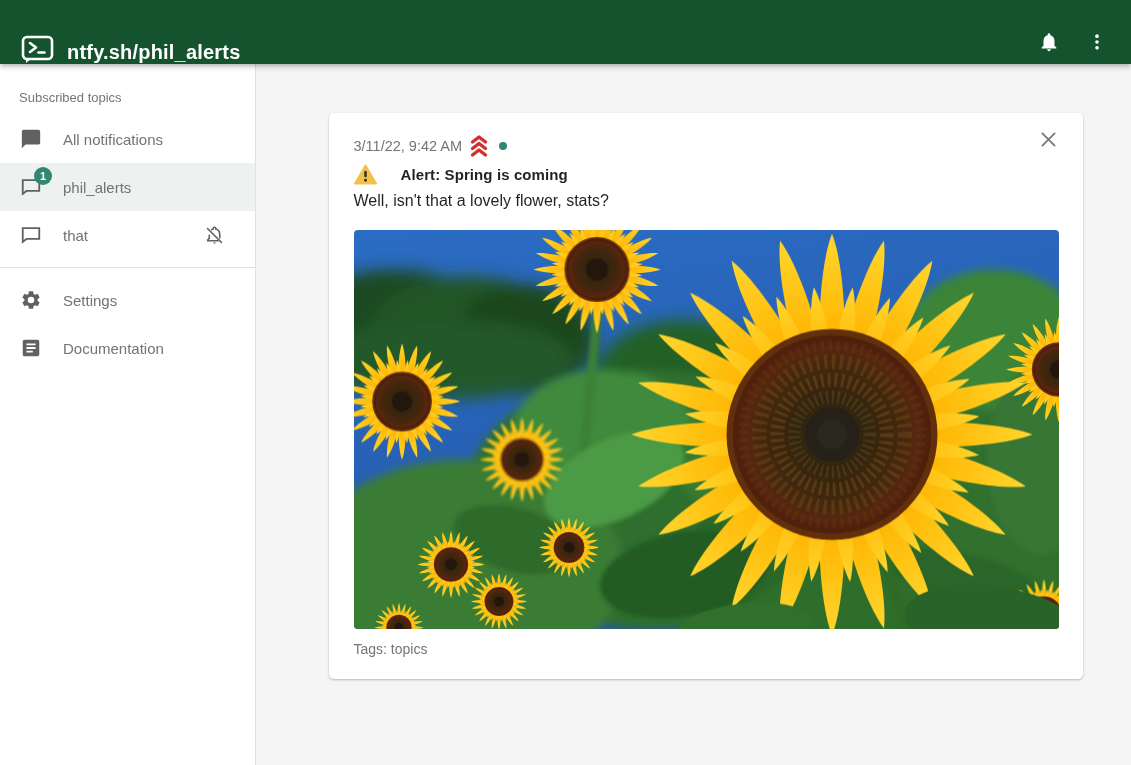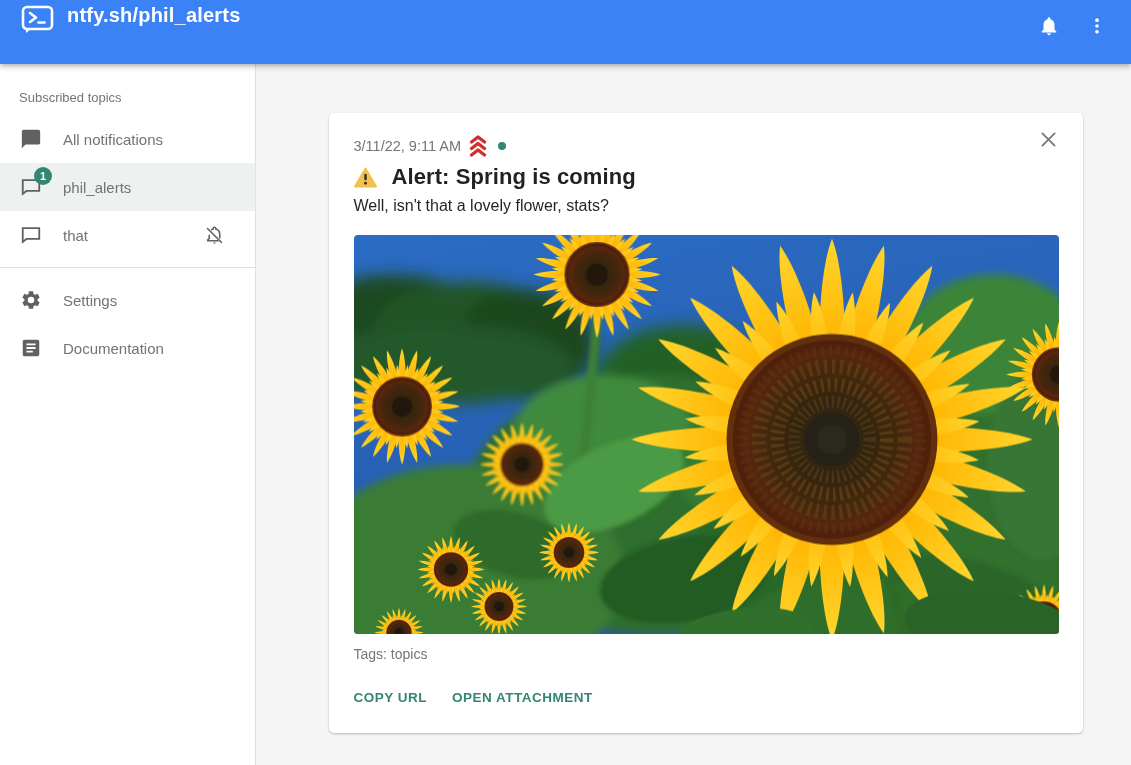--- a/index.html
+++ b/index.html
@@ -1,22 +1,22 @@
 <!DOCTYPE html>
 <html><head>
 <meta charset="utf-8">
 <style>
   * { margin:0; padding:0; box-sizing:border-box; }
   html,body { width:1131px; height:765px; overflow:hidden;
     font-family:"Liberation Sans", sans-serif; background:#f5f5f5;
     -webkit-font-smoothing:antialiased; }
 
   
-  .appbar { position:fixed; top:0; left:0; right:0; height:64px; background:#3b82f6;
-    display:flex; align-items:flex-start; padding:4px 12px 0 21px; z-index:30;
+  .appbar { position:fixed; top:0; left:0; right:0; height:64px; background:#14532d;
+    display:flex; align-items:flex-end; padding:16px 12px 0 21px; z-index:30;
     box-shadow:0 2px 4px -1px rgba(0,0,0,.2), 0 4px 5px 0 rgba(0,0,0,.14); }
   .appbar-title { color:#fff; font-size:20px; font-weight:700; letter-spacing:.2px; margin-left:13px; }
   .appbar-spacer { flex:1; }
   .iconbtn { width:44px; height:44px; border:none; background:transparent; border-radius:50%;
     display:flex; align-items:center; justify-content:center; cursor:pointer; }
   .iconbtn + .iconbtn { margin-left:4px; }
 
   
   .sidebar { position:fixed; top:64px; left:0; bottom:0; width:256px; background:#fff;
     border-right:1px solid #e0e0e0; z-index:20; }
@@ -39,21 +39,21 @@
     box-shadow:0 1px 3px rgba(0,0,0,.12), 0 1px 2px rgba(0,0,0,.14);
     padding:24px 24px 22px 25px; }
   .meta-row { display:flex; align-items:center; height:18px; }
   .timestamp { color:#757575; font-size:14.5px; }
   .prio-icon { margin-left:5px; }
   .new-dot { width:8px; height:8px; border-radius:50%; background:#338574; margin-left:8px; }
   .close-btn { position:absolute; top:134px; right:22px; width:28px; height:28px; border:none;
     background:transparent; cursor:pointer; display:flex; align-items:center; justify-content:center; }
   .card .close-btn { top:12px; right:20px; }
   .note-title-row { display:flex; align-items:center; margin-top:9px; }
-  .note-title { font-size:22px; color:rgba(0,0,0,.87); margin-left:15px; letter-spacing:.1px; }
+  .note-title { font-size:15px; color:rgba(0,0,0,.87); margin-left:24px; letter-spacing:.1px; }
   .note-body { font-size:16px; color:rgba(0,0,0,.87); margin-top:7px; }
   .attachment { margin-top:20px; width:705px; height:399px; border-radius:4px; overflow:hidden;
     cursor:pointer; display:block; }
   .attachment svg { display:block; width:100%; height:100%; }
   .tags { color:#757575; font-size:14px; margin-top:12px; }
   .actions { margin-top:22px; display:flex; align-items:center; }
   .textbtn { border:none; background:transparent; color:#338574; font-family:"Liberation Sans",sans-serif;
     font-size:13.5px; font-weight:700; letter-spacing:.5px; cursor:pointer; padding:6px 0; }
   .textbtn + .textbtn { margin-left:25px; }
 </style>
@@ -147,21 +147,21 @@
     </span>
     <span class="nav-label">Documentation</span>
   </div>
 
 </nav>
 
 <main class="main">
   <section class="card">
 
     <div class="meta-row">
-      <span class="timestamp">3/11/22, 9:11 AM</span>
+      <span class="timestamp">3/11/22, 9:42 AM</span>
       <span class="prio-icon" style="display:flex;">
         <svg width="24" height="24" viewBox="0 0 24 24" fill="none" stroke="#d32f2f" stroke-width="3.4" stroke-linecap="round" stroke-linejoin="round">
           <path d="M5.5 21 L12 16 L18.5 21"></path>
           <path d="M5.5 14.5 L12 9.5 L18.5 14.5"></path>
           <path d="M5.5 8 L12 3 L18.5 8"></path>
         </svg>
       </span>
       <span class="new-dot"></span>
     </div>
 
@@ -322,18 +322,14 @@
           <circle r="13" fill="#2c2a20" opacity="0.9"></circle>
         </g>
 
         <ellipse cx="640" cy="395" rx="90" ry="38" fill="#2a6327" transform="rotate(8 640 395)"></ellipse>
         <ellipse cx="390" cy="400" rx="70" ry="26" fill="#316f2c" transform="rotate(-6 390 400)"></ellipse>
       </svg>
     </div>
 
     <p class="tags">Tags: topics</p>
 
-    <div class="actions">
-      <button class="textbtn">COPY URL</button>
-      <button class="textbtn">OPEN ATTACHMENT</button>
-    </div>
   </section>
 </main>
 
 </body></html>

